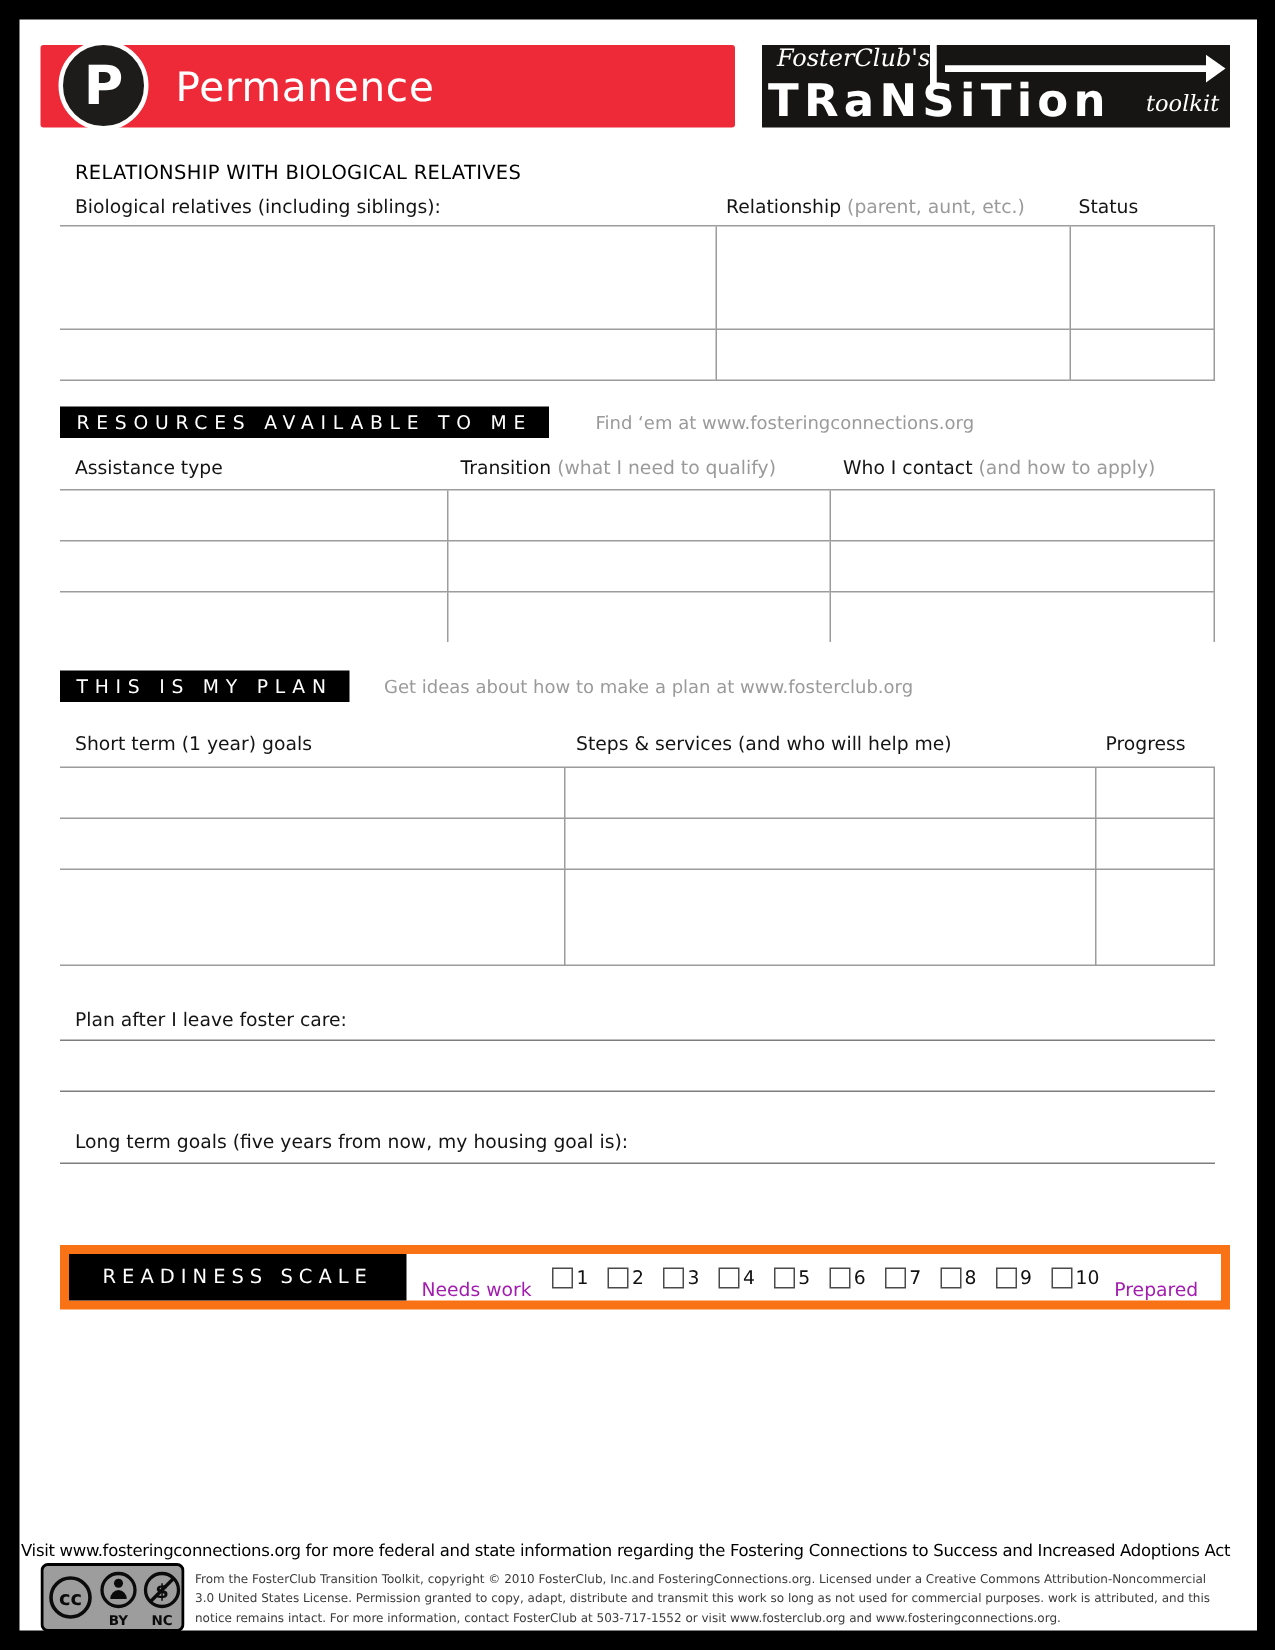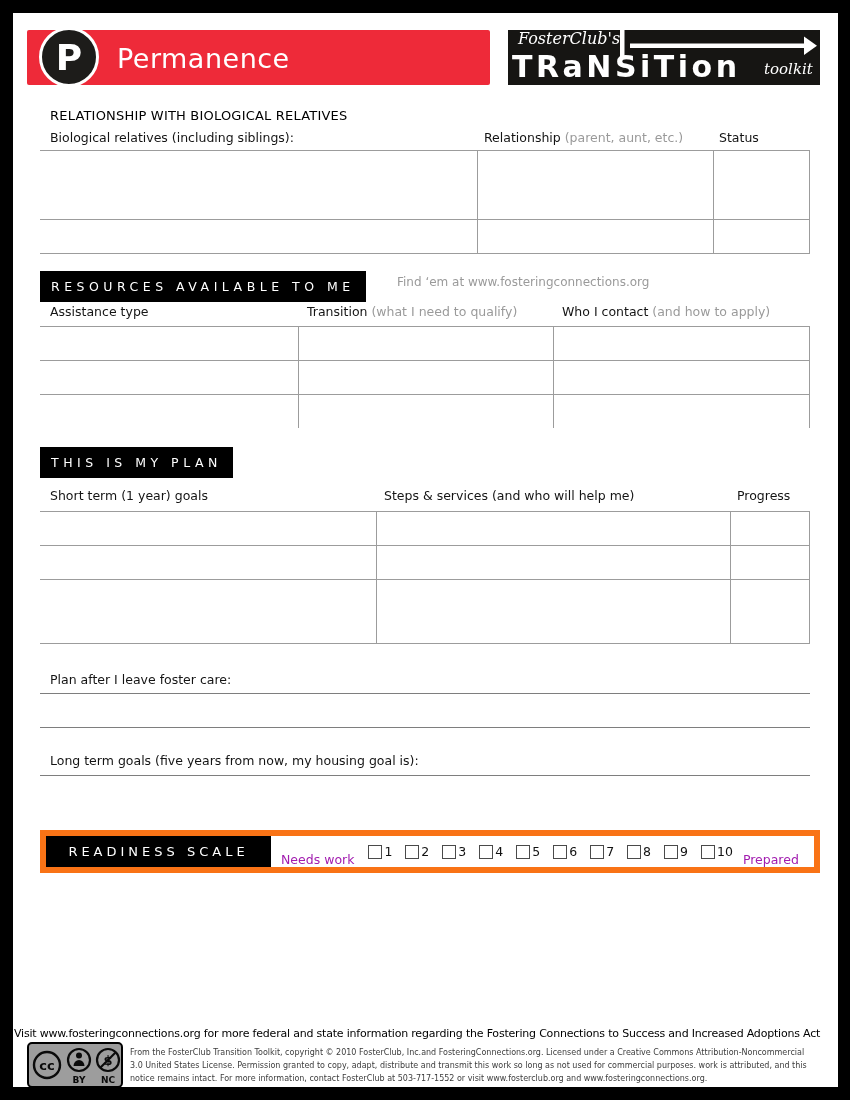--- a/index.html
+++ b/index.html
@@ -11,21 +11,21 @@
   
   .banner{position:absolute;left:14px;top:17px;width:463px;height:55px;background:#ee2a39;border-radius:2px;}
   .pcircle{position:absolute;left:12px;top:-3px;width:54px;height:54px;background:#1d1c1a;border:3px solid #fff;
            border-radius:50%;display:flex;align-items:center;justify-content:center;
            color:#fff;font-size:36px;font-weight:bold;}
   .ptitle{position:absolute;left:90px;top:13px;color:#fff;font-size:27px;font-weight:400;letter-spacing:.5px;}
   .logobox{position:absolute;left:495px;top:17px;width:312px;height:55px;background:#161513;}
 
   
   .h1{position:absolute;font-size:13px;font-weight:normal;color:#000;letter-spacing:.2px;}
-  .bar{position:absolute;height:31px;background:#000;color:#fff;display:flex;align-items:center;
+  .bar{position:absolute;height:21px;background:#000;color:#fff;display:flex;align-items:center;
        padding:0 11px;font-size:12.5px;letter-spacing:4.5px;white-space:nowrap;}
   .hint{position:absolute;font-size:12px;color:#9a9a9a;white-space:nowrap;}
   .collab{position:absolute;font-size:12.5px;color:#141414;white-space:nowrap;text-align:right;}
   .collab .sub{color:#9a9a9a;}
 
   
   .tbl{position:absolute;display:grid;border-top:1px solid #9c9c9c;width:770px;}
   .tbl .cell{border-bottom:1px solid #9c9c9c;}
   .tbl .c2,.tbl .c3{border-left:1px solid #9c9c9c;}
   .tbl .c3{border-right:1px solid #9c9c9c;}
@@ -110,20 +110,21 @@
     <div class="cell c2"></div>
     <div class="cell c3"></div>
     <div class="cell c1 nobot"></div>
     <div class="cell c2 nobot"></div>
     <div class="cell c3 nobot"></div>
   </div>
 
   <div class="bar" style="left:27px;top:434px">
       <span>THIS IS MY PLAN</span>
     </div>
+  <div class="hint" style="left:243px;top:438px">Get ideas about how to make a plan at www.fosterclub.org</div>
 
   <div class="collab" style="left:37px;top:475px">Short term (1 year) goals</div>
   <div class="collab" style="left:371px;top:475px">Steps &amp; services (and who will help me)</div>
   <div class="collab" style="left:724px;top:475px">Progress</div>
 
   <div class="tbl" style="left:27px;top:498px;grid-template-columns:336px 354px 80px;grid-template-rows:34px 34px 64px">
     <div class="cell c1"></div>
     <div class="cell c2"></div>
     <div class="cell c3"></div>
     <div class="cell c1"></div>

